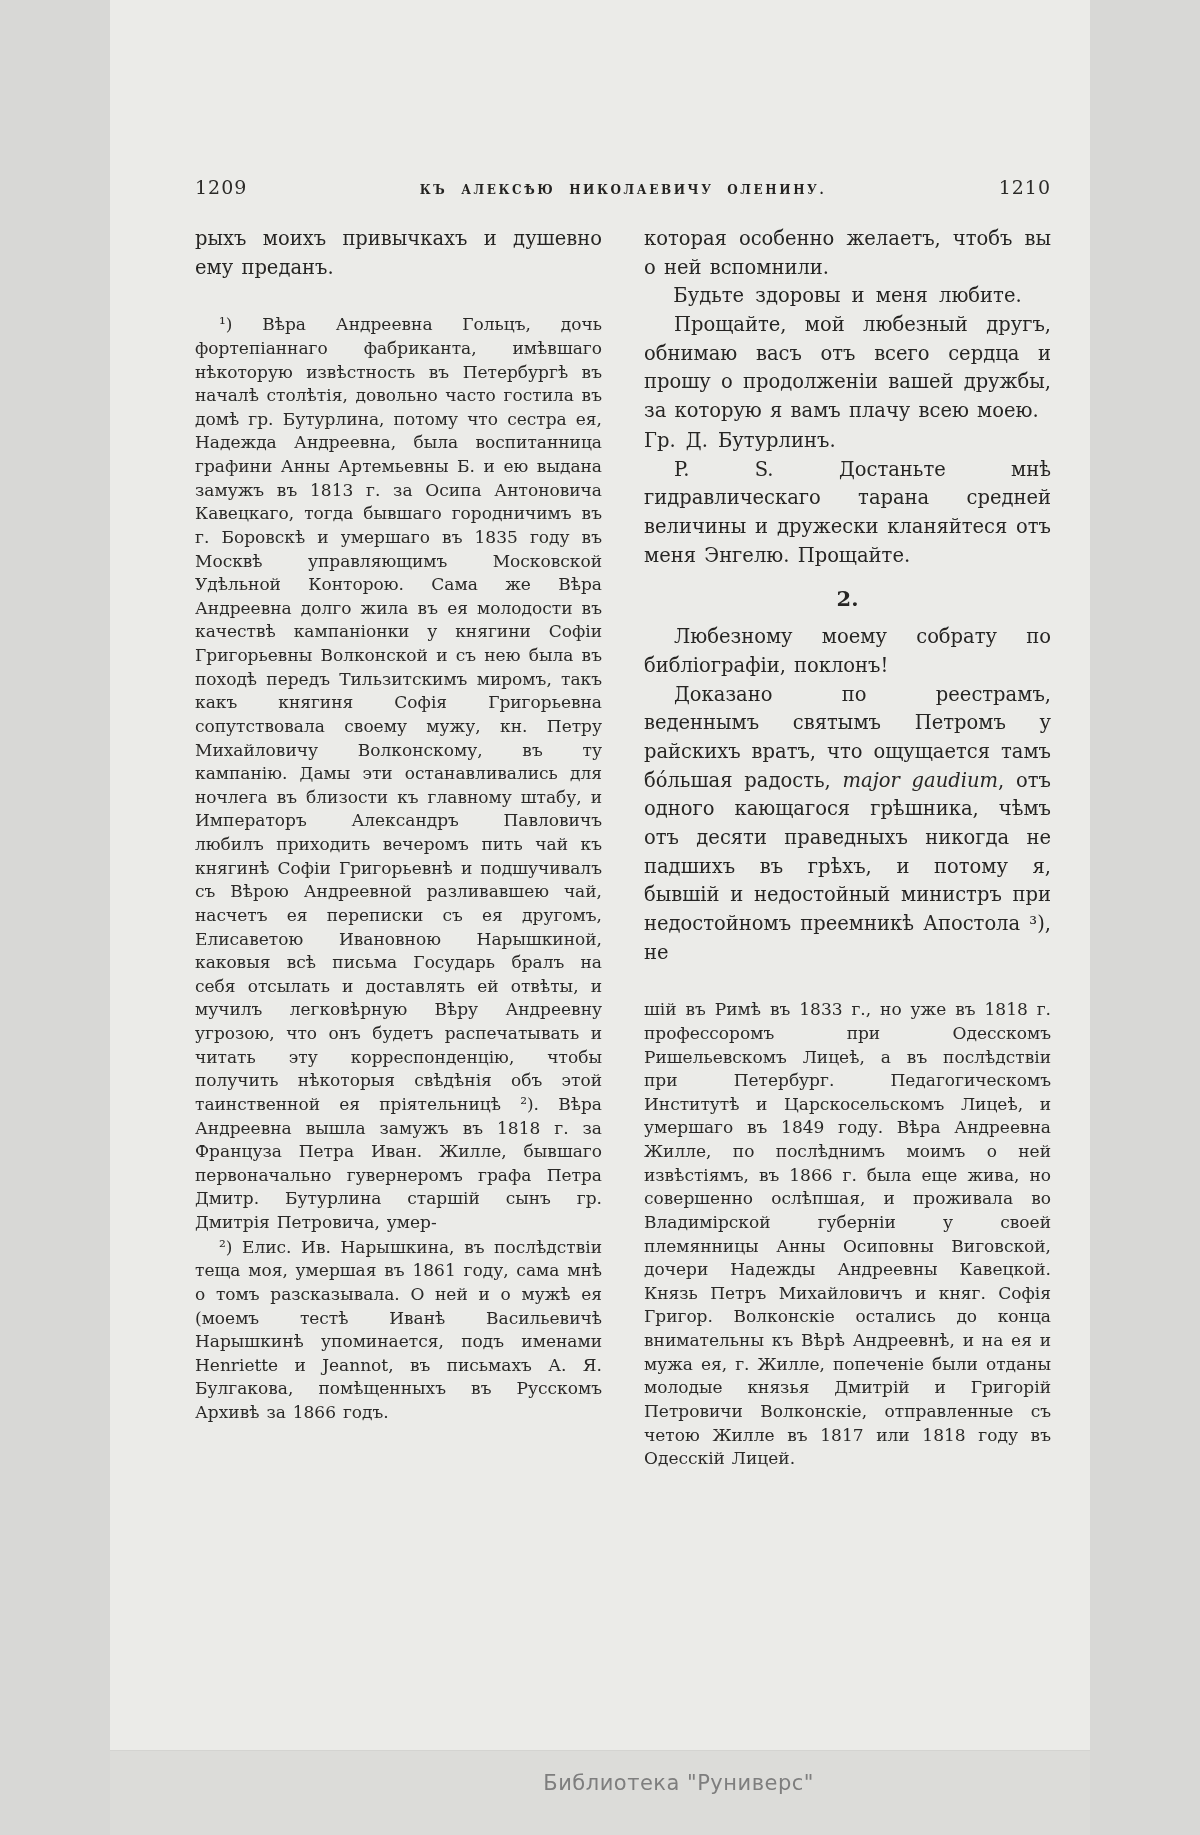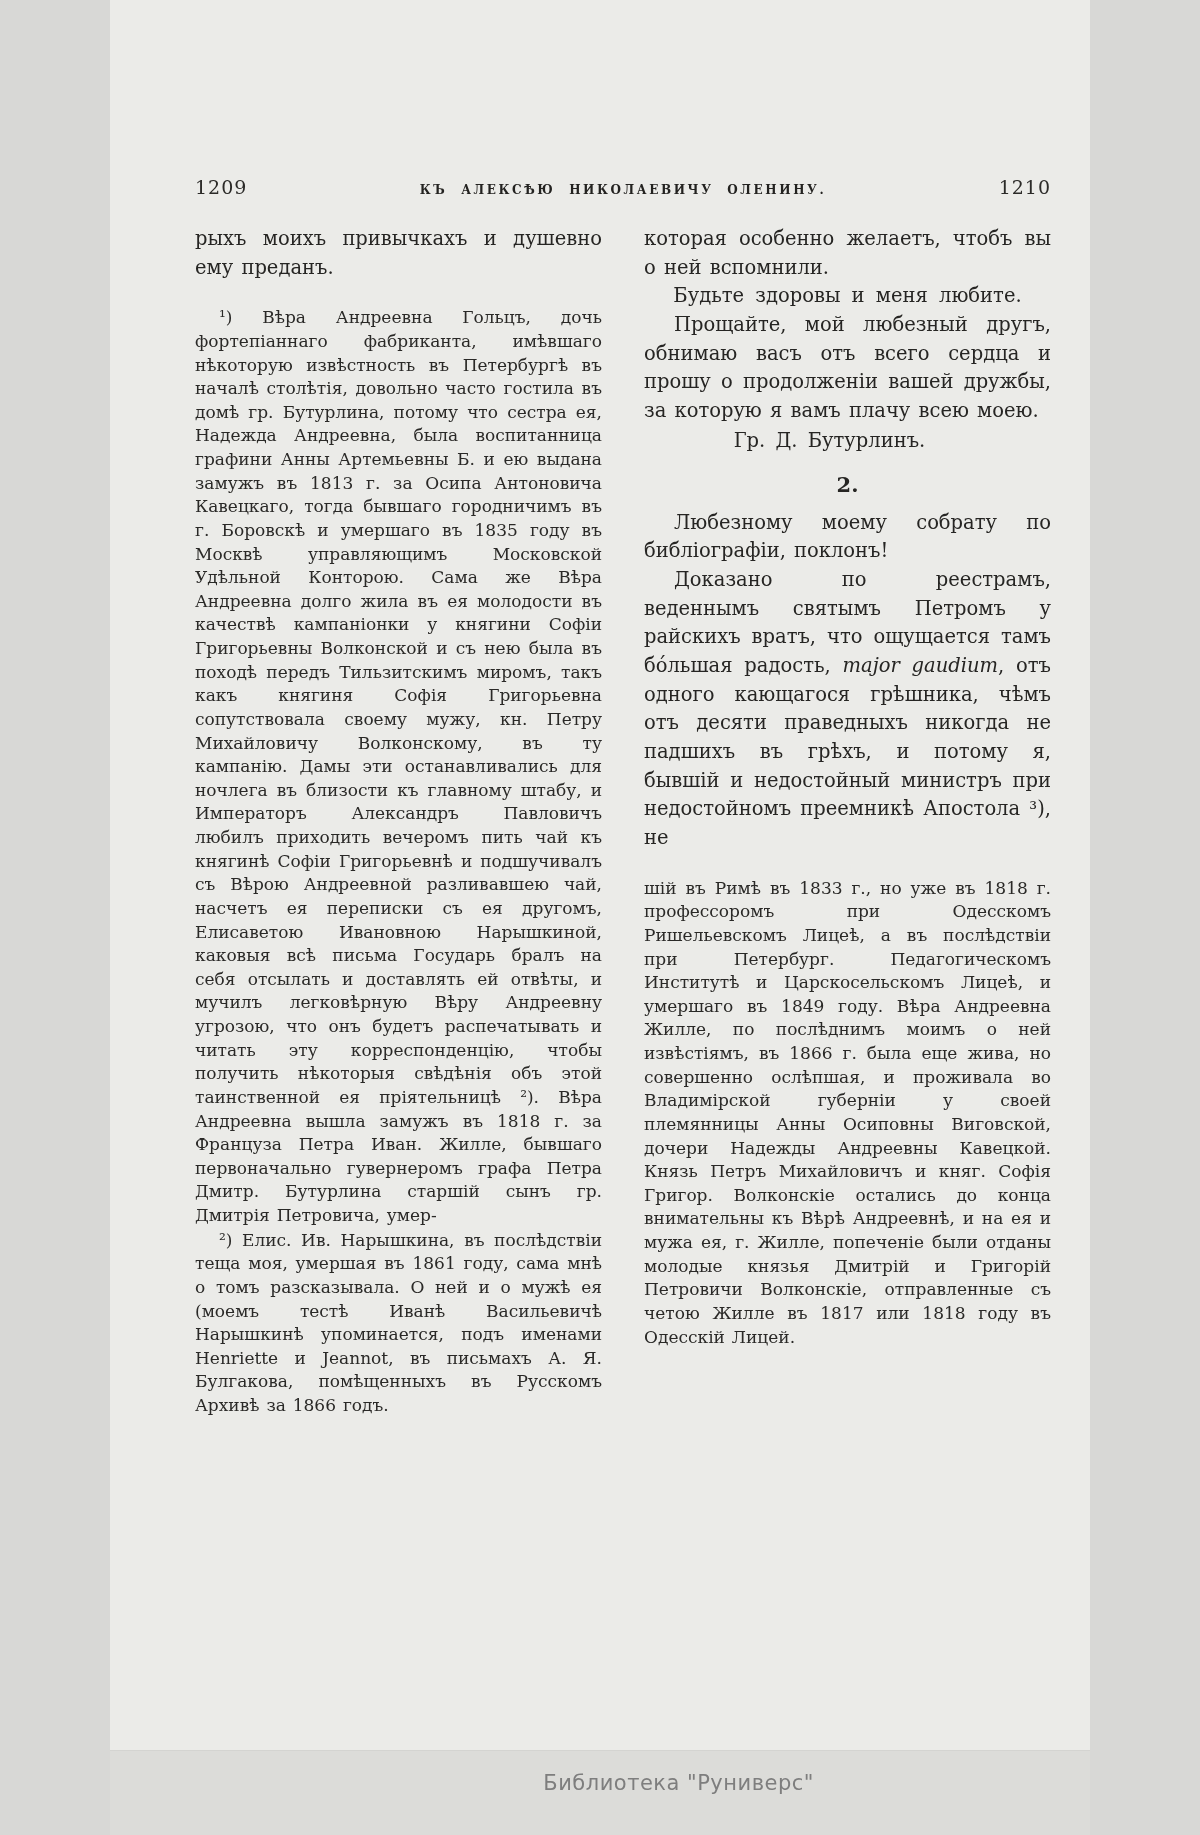--- a/index.html
+++ b/index.html
@@ -60,33 +60,33 @@
   .noindent { text-indent: 0; }
 
   .valediction {
     text-indent: 0;
     text-align: center;
     word-spacing: 5px;
   }
   .signature {
     font-size: 19.5px;
     line-height: 1.55;
-    text-align: center;
+    text-align: left;
     padding-right: 36px;
     word-spacing: 4px;
   }
   .section-number {
     text-align: center;
     font-weight: bold;
     font-size: 21px;
     margin: 16px 0 12px 0;
   }
   .latin-italic { font-style: italic; }
 
-  .footnotes { margin-top: 24px; }
+  .footnotes { margin-top: 31px; }
   .fn {
     font-size: 17px;
     line-height: 1.39;
     text-align: justify;
     text-indent: 24px;
     word-spacing: 1.5px;
     color: #2a2927;
   }
   .fn.noindent { text-indent: 0; }
   .fn + .fn { margin-top: 1px; }
@@ -130,20 +130,21 @@
           <p class="fn">¹) Вѣра Андреевна Гольцъ, дочь фортепіаннаго фабриканта, имѣвшаго нѣкоторую извѣстность въ Петербургѣ въ началѣ столѣтія, довольно часто гостила въ домѣ гр. Бутурлина, потому что сестра ея, Надежда Андреевна, была воспитанница графини Анны Артемьевны Б. и ею выдана замужъ въ 1813 г. за Осипа Антоновича Кавецкаго, тогда бывшаго городничимъ въ г. Боровскѣ и умершаго въ 1835 году въ Москвѣ управляющимъ Московской Удѣльной Конторою. Сама же Вѣра Андреевна долго жила въ ея молодости въ качествѣ кампаніонки у княгини Софіи Григорьевны Волконской и съ нею была въ походѣ передъ Тильзитскимъ миромъ, такъ какъ княгиня Софія Григорьевна сопутствовала своему мужу, кн. Петру Михайловичу Волконскому, въ ту кампанію. Дамы эти останавливались для ночлега въ близости къ главному штабу, и Императоръ Александръ Павловичъ любилъ приходить вечеромъ пить чай къ княгинѣ Софіи Григорьевнѣ и подшучивалъ съ Вѣрою Андреевной разливавшею чай, насчетъ ея переписки съ ея другомъ, Елисаветою Ивановною Нарышкиной, каковыя всѣ письма Государь бралъ на себя отсылать и доставлять ей отвѣты, и мучилъ легковѣрную Вѣру Андреевну угрозою, что онъ будетъ распечатывать и читать эту корреспонденцію, чтобы получить нѣкоторыя свѣдѣнія объ этой таинственной ея пріятельницѣ ²). Вѣра Андреевна вышла замужъ въ 1818 г. за Француза Петра Иван. Жилле, бывшаго первоначально гувернеромъ графа Петра Дмитр. Бутурлина старшій сынъ гр. Дмитрія Петровича, умер-</p>
           <p class="fn">²) Елис. Ив. Нарышкина, въ послѣдствіи теща моя, умершая въ 1861 году, сама мнѣ о томъ разсказывала. О ней и о мужѣ ея (моемъ тестѣ Иванѣ Васильевичѣ Нарышкинѣ упоминается, подъ именами Henriette и Jeannot, въ письмахъ А. Я. Булгакова, помѣщенныхъ въ Русскомъ Архивѣ за 1866 годъ.</p>
         </div>
       </div>
 
       <div class="col">
         <p class="body noindent">которая особенно желаетъ, чтобъ вы о ней вспомнили.</p>
         <p class="body valediction">Будьте здоровы и меня любите.</p>
         <p class="body">Прощайте, мой любезный другъ, обнимаю васъ отъ всего сердца и прошу о продолженіи вашей дружбы, за которую я вамъ плачу всею моею.</p>
         <p class="signature">Гр. Д. Бутурлинъ.</p>
+        <p class="body">P. S. Достаньте мнѣ гидравлическаго тарана средней величины и дружески кланяйтеся отъ меня Энгелю. Прощайте.</p>
         <p class="section-number">2.</p>
         <p class="body">Любезному моему собрату по библіографіи, поклонъ!</p>
         <p class="body"><span>Доказано по реестрамъ, веденнымъ святымъ Петромъ у райскихъ вратъ, что ощущается тамъ бо́льшая радость, </span><span class="latin-italic">major gaudium</span><span>, отъ одного кающагося грѣшника, чѣмъ отъ десяти праведныхъ никогда не падшихъ въ грѣхъ, и потому я, бывшій и недостойный министръ при недостойномъ преемникѣ Апостола ³), не</span></p>
         <div class="footnotes">
           <p class="fn noindent">шій въ Римѣ въ 1833 г., но уже въ 1818 г. профессоромъ при Одесскомъ Ришельевскомъ Лицеѣ, а въ послѣдствіи при Петербург. Педагогическомъ Институтѣ и Царскосельскомъ Лицеѣ, и умершаго въ 1849 году. Вѣра Андреевна Жилле, по послѣднимъ моимъ о ней извѣстіямъ, въ 1866 г. была еще жива, но совершенно ослѣпшая, и проживала во Владимірской губерніи у своей племянницы Анны Осиповны Виговской, дочери Надежды Андреевны Кавецкой. Князь Петръ Михайловичъ и княг. Софія Григор. Волконскіе остались до конца внимательны къ Вѣрѣ Андреевнѣ, и на ея и мужа ея, г. Жилле, попеченіе были отданы молодые князья Дмитрій и Григорій Петровичи Волконскіе, отправленные съ четою Жилле въ 1817 или 1818 году въ Одесскій Лицей.</p>
         </div>
       </div>
 
     </div>
   </div>

